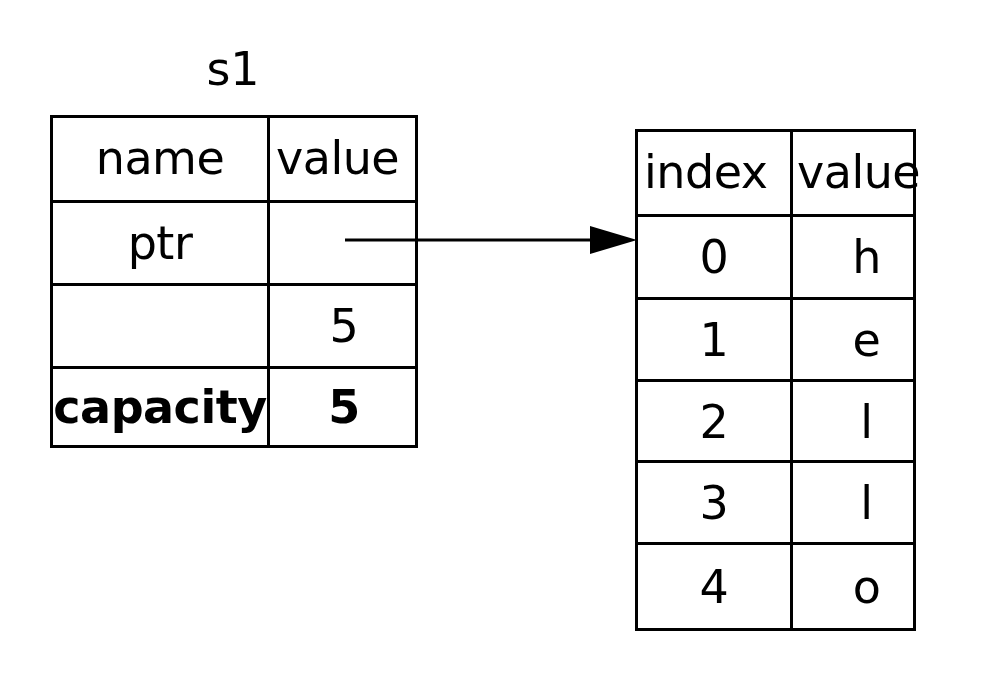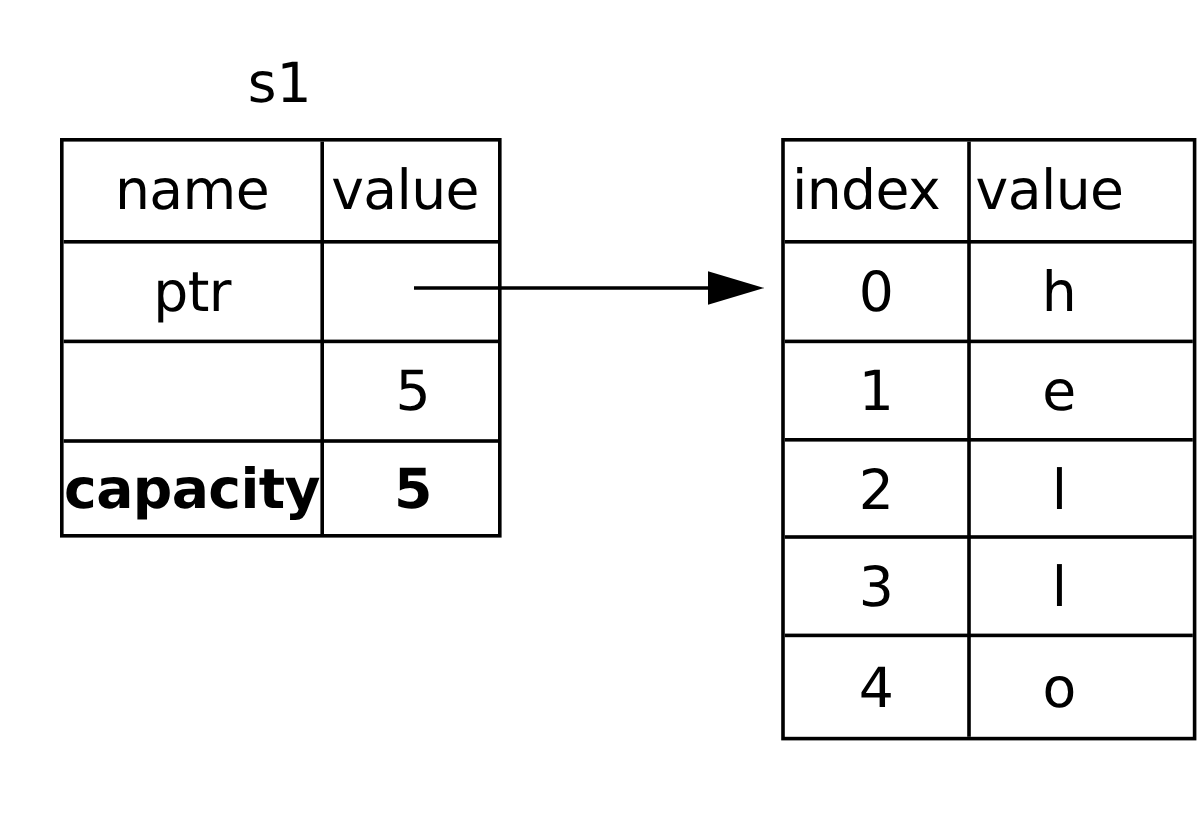--- a/index.html
+++ b/index.html
@@ -79,24 +79,23 @@
 
   #table-s1 .c-name  { left: 0;     width: 214px; }
   #table-s1 .c-value { left: 217px; width: 148px; }
   
   #table-s1 .c-value.num { justify-content: center; padding-right: 18px; }
   #table-s1 .c-value.hdr { justify-content: flex-start; padding-left: 6px; }
 
   
   #table-heap {
     left: 635px;
-    top: 115px;
-    width: 346px;
+    top: 129px;
+    width: 281px;
     height: 502px;
-    margin-left: 16px;
   }
   #table-heap .col-div { left: 152px; }
   #table-heap .mem-row { height: 82px; }
   #table-heap .h0 { top: 0; }
   #table-heap .h1 { top: 82px; }
   #table-heap .h2 { top: 165px; }
   #table-heap .h3 { top: 247px; }
   #table-heap .h4 { top: 328px; }
   #table-heap .h5 { top: 410px; height: 86px; }
 

